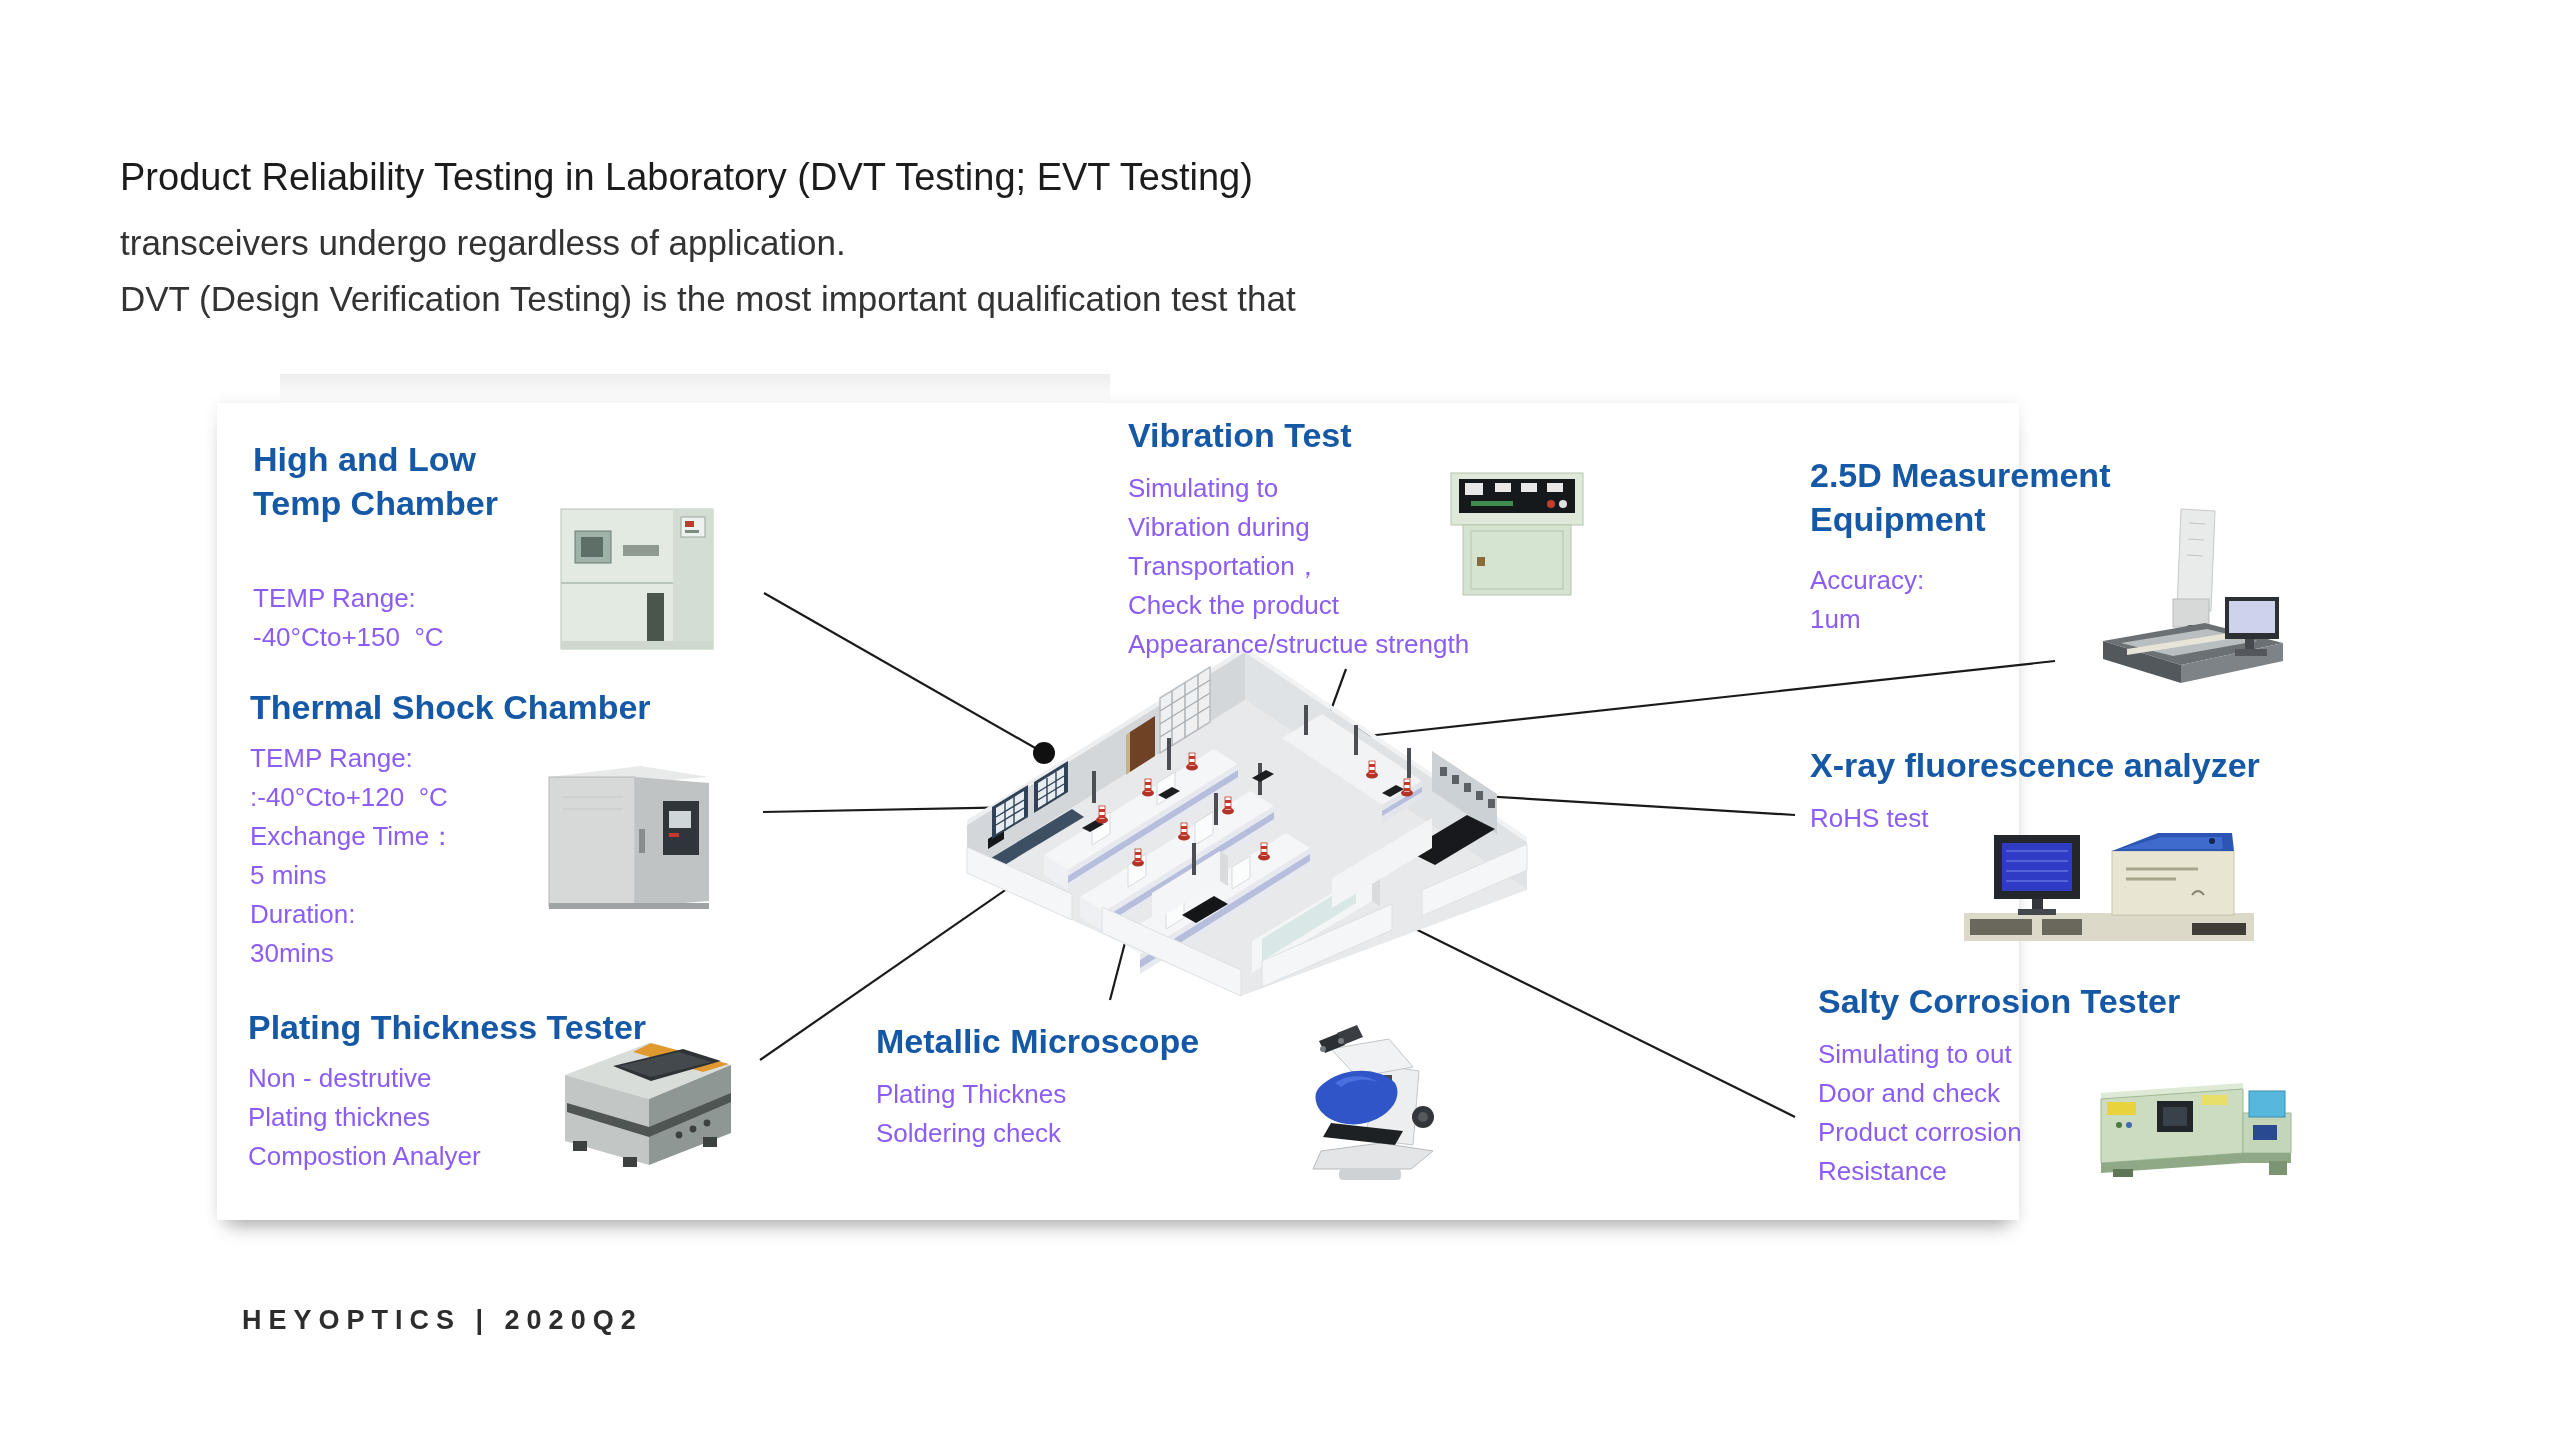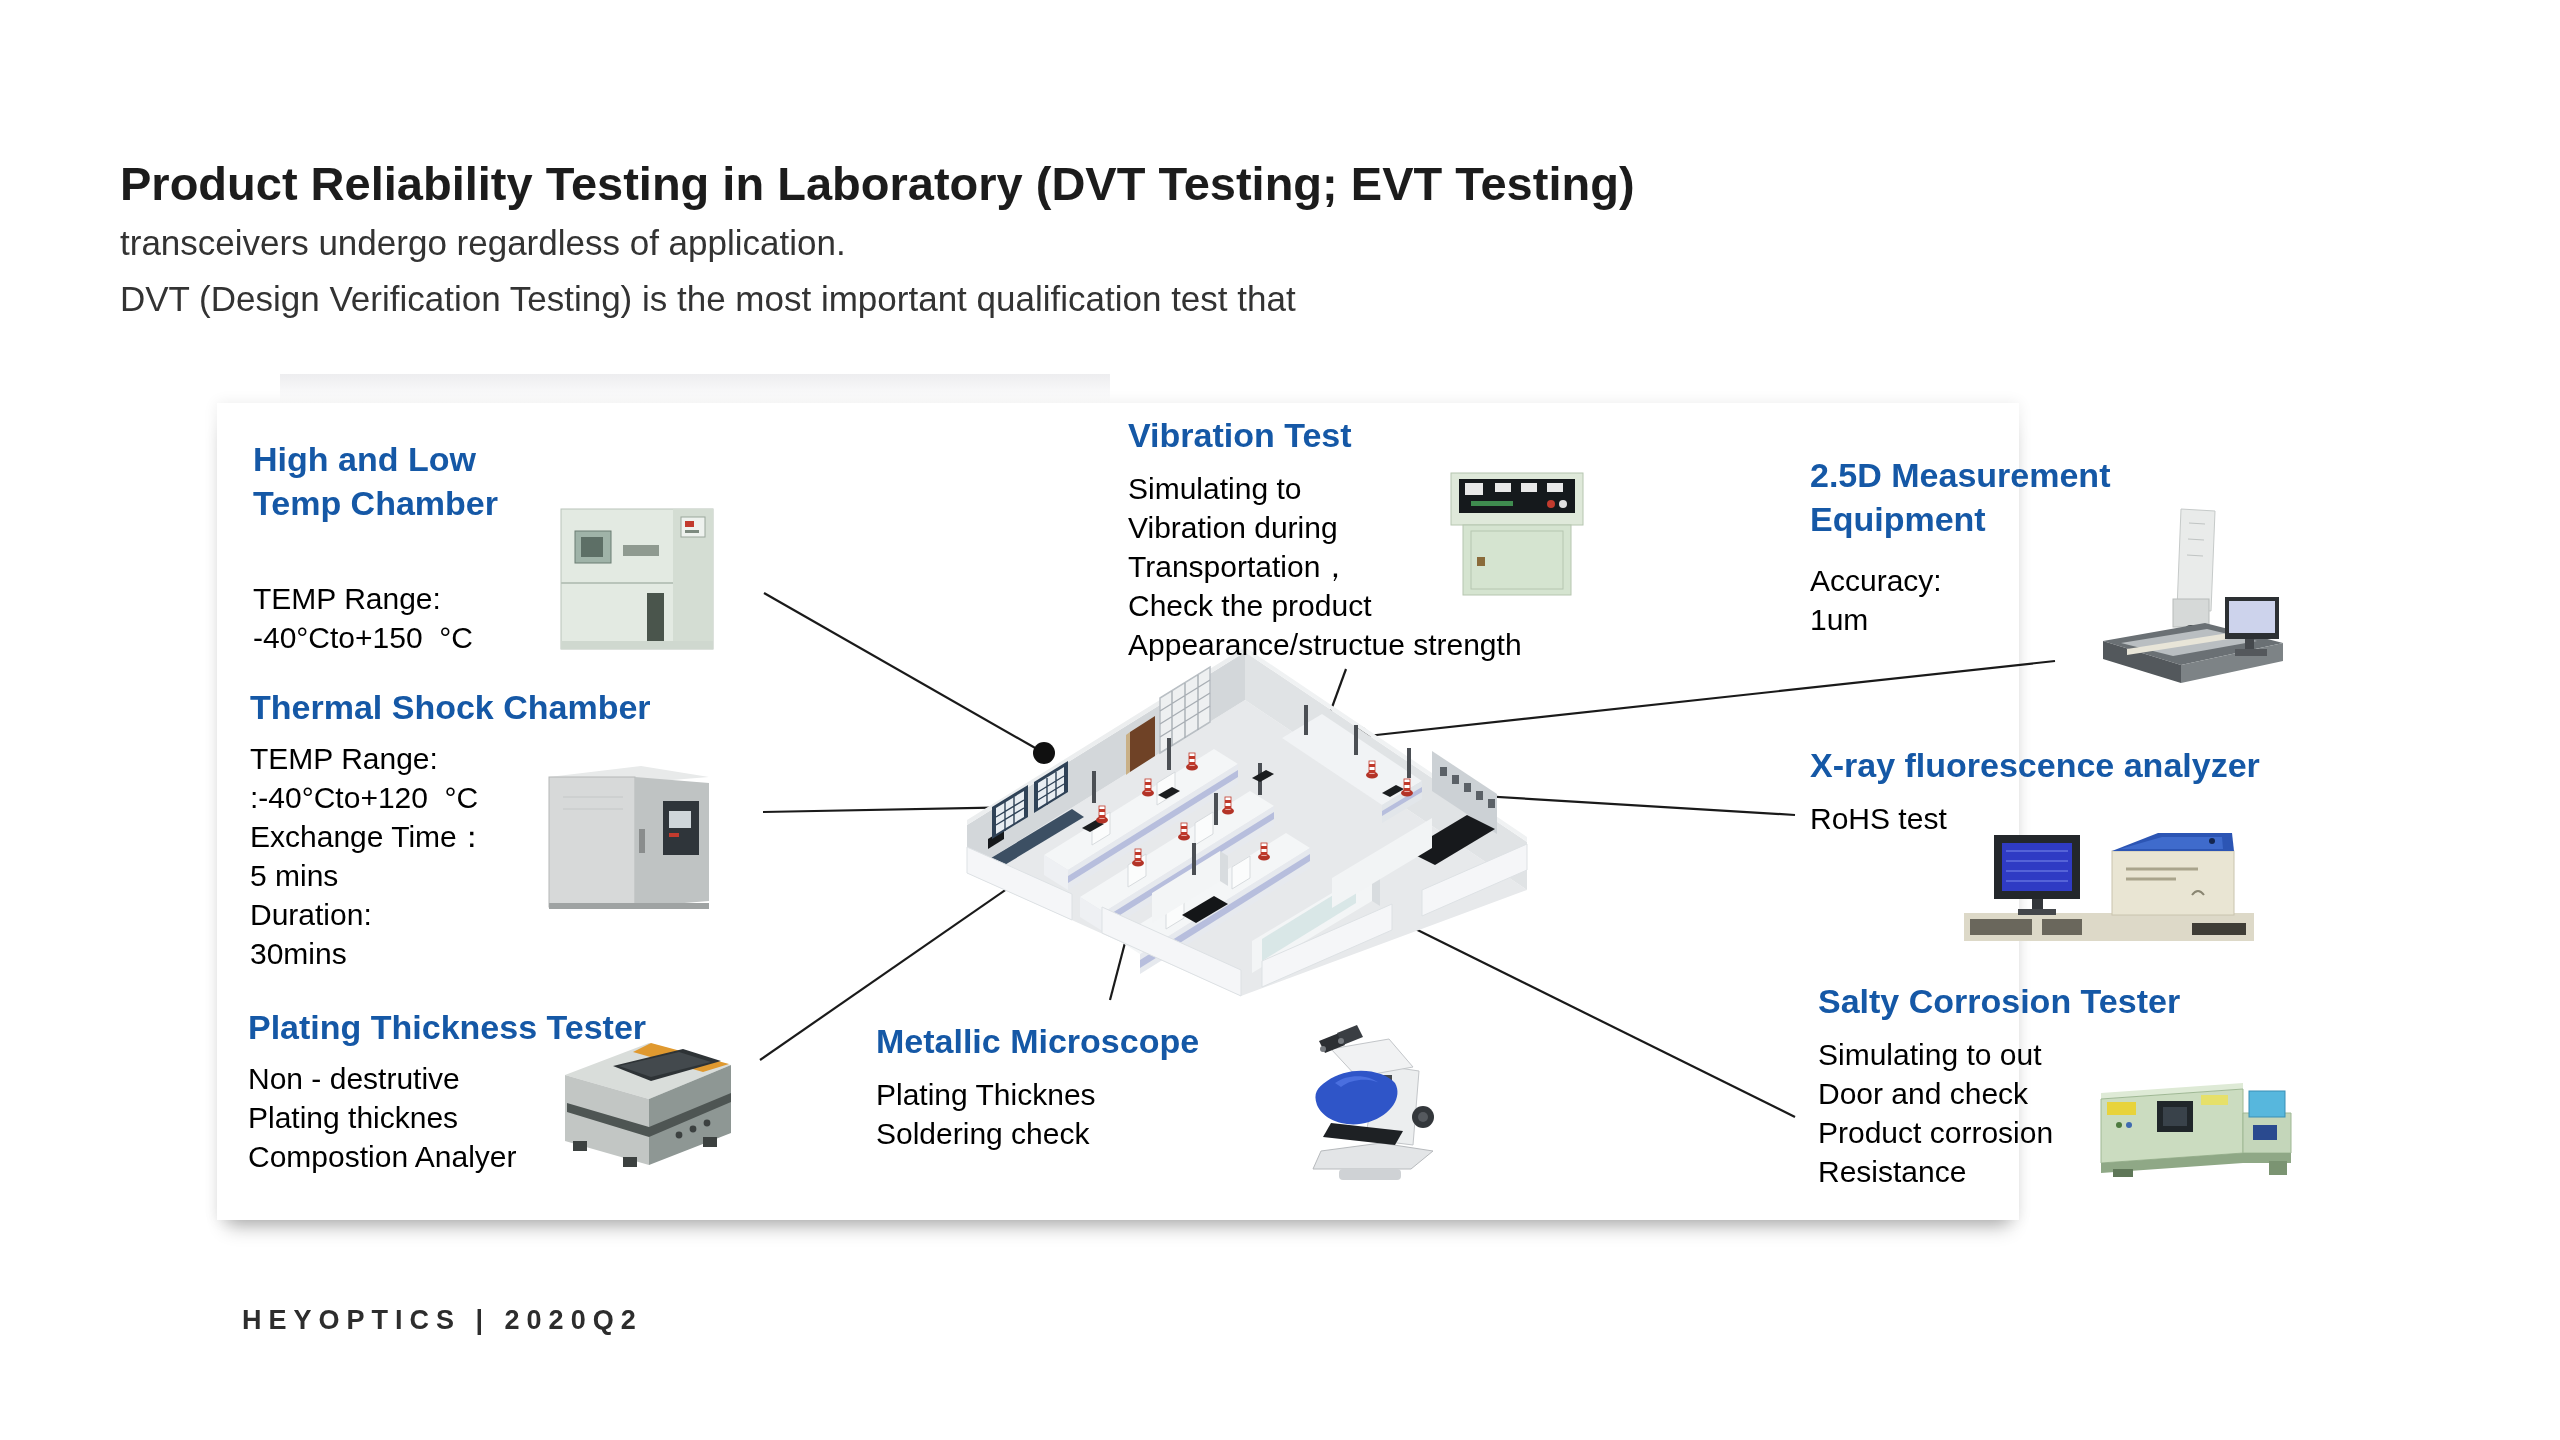--- a/index.html
+++ b/index.html
@@ -5,37 +5,37 @@
   html,body{margin:0;padding:0;background:#ffffff;}
   .page{
     position:relative;width:2560px;height:1440px;background:#ffffff;overflow:hidden;
     font-family:"Liberation Sans", sans-serif;color:#242424;
   }
   .page-title{
     position:absolute;left:120px;top:30px;font-size:74px;font-weight:bold;
     letter-spacing:1px;color:#4C7DBE;white-space:pre;
   }
   .subtitle{
-    position:absolute;left:120px;top:156px;font-size:47px;font-weight:bold;color:#1c1c1c;white-space:pre;
+    position:absolute;left:120px;top:156px;font-size:38px;font-weight:normal;color:#1c1c1c;white-space:pre;
   }
   .description{position:absolute;left:120px;top:215px;font-size:35px;color:#333333;line-height:56px;}
   .description div{white-space:pre;}
   .shadow-strip{
     position:absolute;left:280px;top:374px;width:830px;height:32px;
     background:linear-gradient(180deg,#ededef 0%, rgba(255,255,255,0) 90%);
   }
   .panel{
     position:absolute;left:217px;top:403px;width:1802px;height:817px;background:#ffffff;
     box-shadow:0 0 14px rgba(0,0,0,0.08), 0 16px 18px -10px rgba(0,0,0,0.30);
   }
   .connectors{position:absolute;left:0;top:0;width:2126px;height:817px;pointer-events:none;}
   .callout{position:absolute;}
   .co-title{font-size:34px;line-height:44px;font-weight:bold;color:#1558A6;}
   .co-title div{white-space:pre;}
-  .co-body{font-size:30px;line-height:39px;color:#000000;}
+  .co-body{font-size:26px;line-height:39px;color:#8b5cf6;}
   .co-body div{white-space:pre;}
   .photo{position:absolute;}
   .footer{
     position:absolute;left:242px;top:1305px;font-size:27px;font-weight:bold;
     letter-spacing:7px;color:#2d2d2d;white-space:pre;
   }
 </style>
 </head>
 <body>
 

